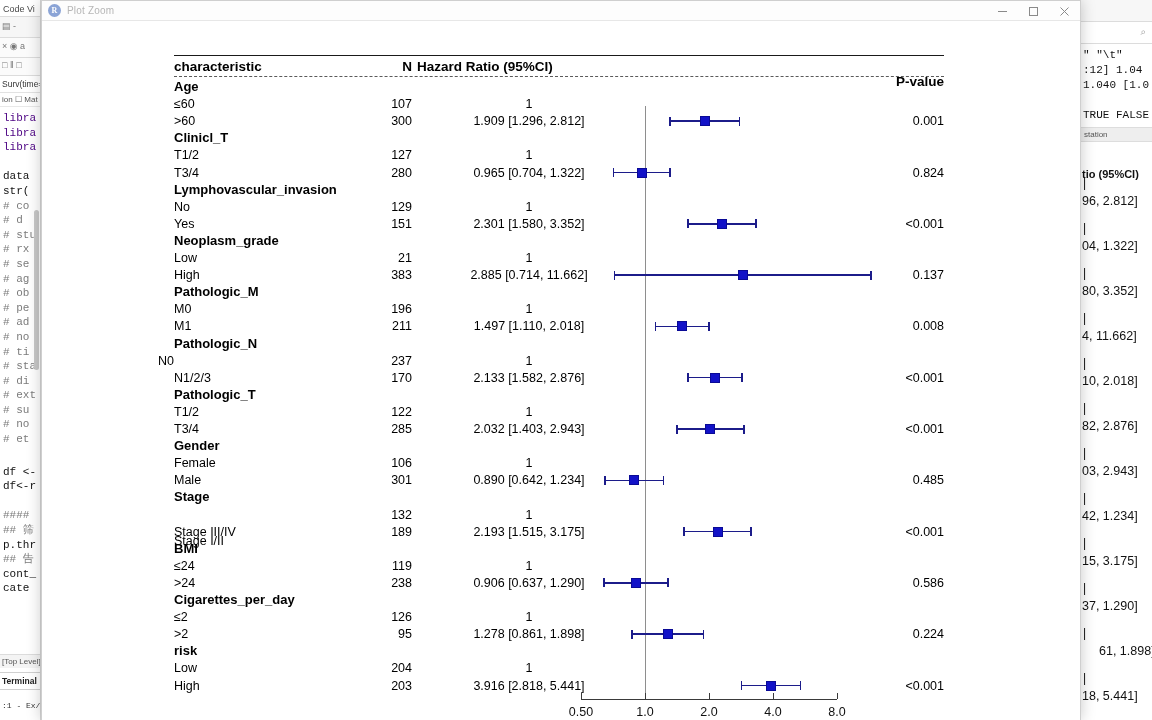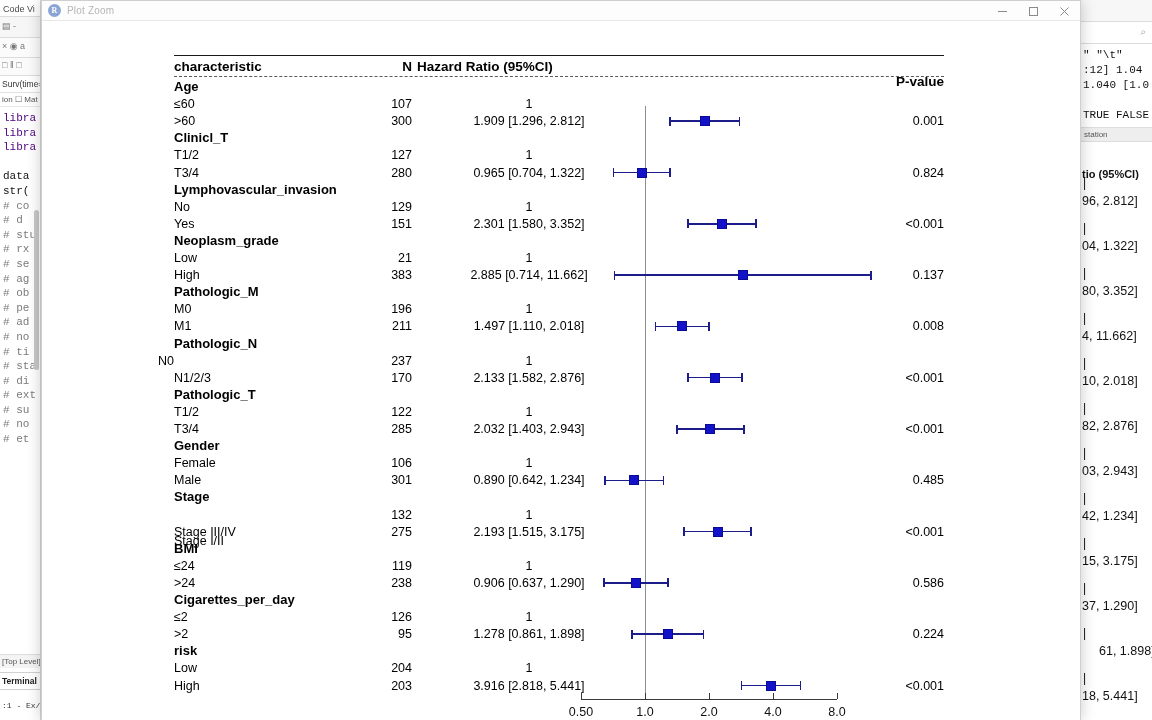--- a/index.html
+++ b/index.html
@@ -194,20 +194,31 @@
         <div class="code-line cm"># pe</div>
         <div class="code-line cm"># ad</div>
         <div class="code-line cm"># no</div>
         <div class="code-line cm"># ti</div>
         <div class="code-line cm"># sta</div>
         <div class="code-line cm"># di</div>
         <div class="code-line cm"># ext</div>
         <div class="code-line cm"># su</div>
         <div class="code-line cm"># no</div>
         <div class="code-line cm"># et</div>
+      </div>
+    <div id="ide-code2" style="margin-top: 18px;">
+        <div class="code-line ">df &lt;-</div>
+        <div class="code-line ">df&lt;-r</div>
+        <div class="code-line ">&nbsp;</div>
+        <div class="code-line cm">####</div>
+        <div class="code-line cm">## 筛</div>
+        <div class="code-line ">p.thr</div>
+        <div class="code-line cm">## 告</div>
+        <div class="code-line ">cont_</div>
+        <div class="code-line ">cate</div>
       </div>
     <div class="mini-scroll" style="top:210px;height:160px;"></div>
     <div class="statusline">[Top Level]</div>
     <div class="termtab">Terminal</div>
     <div class="termline">:1 - Ex/post</div>
   </div>
 
   <div class="ide-right">
     <div class="r-head"></div>
     <div class="r-search">⌕</div>
@@ -345,21 +356,21 @@
         <div class="ft-text ft-hr" style="left: 377px; width: 220px; top: 435.2px;">1</div>
         <div class="ft-text ft-level" style="left: 132px; top: 452.3px;">Male</div>
         <div class="ft-text ft-num" style="left: 322px; width: 48px; top: 452.3px;">301</div>
         <div class="ft-text ft-hr" style="left: 377px; width: 220px; top: 452.3px;">0.890 [0.642, 1.234]</div>
         <div class="ft-text ft-p" style="left: 810px; width: 92px; top: 452.3px;">0.485</div>
         <div class="ft-text ft-group" style="left: 132px; top: 468.4px;">Stage</div>
         <div class="ft-text ft-level" style="left: 132px; top: 486.5px; margin-top: 26px;">Stage I/II</div>
         <div class="ft-text ft-num" style="left: 322px; width: 48px; top: 486.5px;">132</div>
         <div class="ft-text ft-hr" style="left: 377px; width: 220px; top: 486.5px;">1</div>
         <div class="ft-text ft-level" style="left: 132px; top: 503.6px;">Stage III/IV</div>
-        <div class="ft-text ft-num" style="left: 322px; width: 48px; top: 503.6px;">275</div>
+        <div class="ft-text ft-num" style="left: 322px; width: 48px; top: 503.6px;">189</div>
         <div class="ft-text ft-hr" style="left: 377px; width: 220px; top: 503.6px;">2.193 [1.515, 3.175]</div>
         <div class="ft-text ft-p" style="left: 810px; width: 92px; top: 503.6px;">&lt;0.001</div>
         <div class="ft-text ft-group" style="left: 132px; top: 519.7px;">BMI</div>
         <div class="ft-text ft-level" style="left: 132px; top: 537.8px;">≤24</div>
         <div class="ft-text ft-num" style="left: 322px; width: 48px; top: 537.8px;">119</div>
         <div class="ft-text ft-hr" style="left: 377px; width: 220px; top: 537.8px;">1</div>
         <div class="ft-text ft-level" style="left: 132px; top: 554.9px;">&gt;24</div>
         <div class="ft-text ft-num" style="left: 322px; width: 48px; top: 554.9px;">238</div>
         <div class="ft-text ft-hr" style="left: 377px; width: 220px; top: 554.9px;">0.906 [0.637, 1.290]</div>
         <div class="ft-text ft-p" style="left: 810px; width: 92px; top: 554.9px;">0.586</div>

